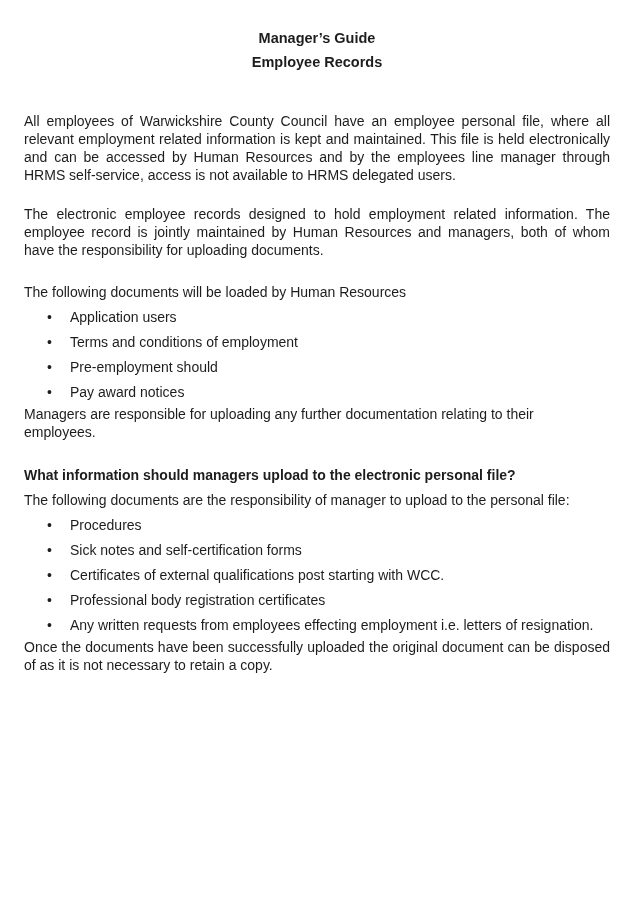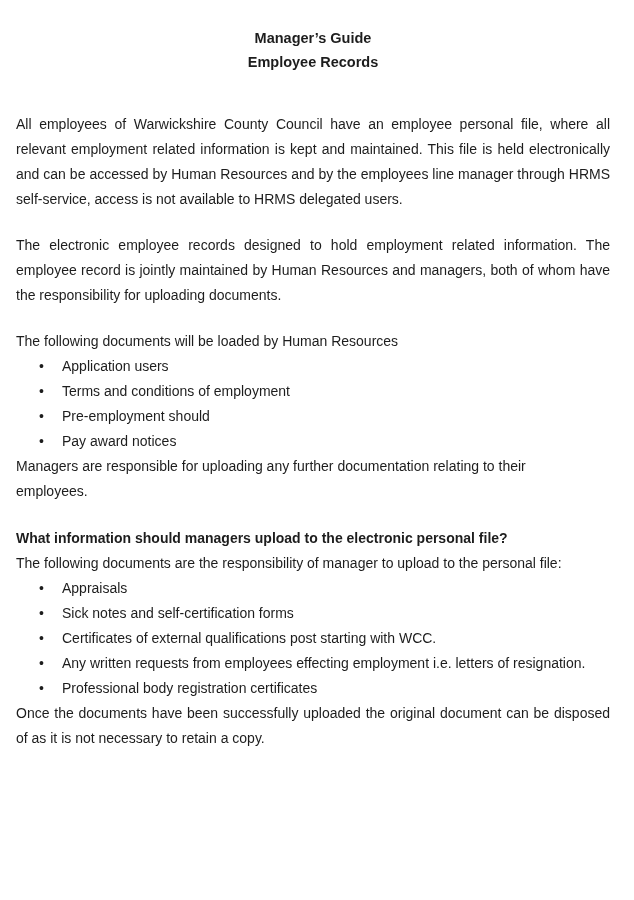--- a/index.html
+++ b/index.html
@@ -11,33 +11,33 @@
     width: 634px;
     height: 900px;
     overflow: hidden;
     font-family: "Liberation Sans", sans-serif;
     color: #1d1d1d;
   }
   .page {
     box-sizing: border-box;
     width: 634px;
     height: 900px;
-    padding: 26px 24px 0 16px;
+    padding: 26px 24px 0 24px;
     background: #ffffff;
   }
   .title-block {
     text-align: center;
     font-weight: bold;
     font-size: 14.5px;
     line-height: 24px;
     margin-bottom: 38px;
   }
   .para {
     font-size: 14px;
-    line-height: 25px;
+    line-height: 18px;
     margin: 0 0 21px 0;
   }
   .justified {
     text-align: justify;
   }
   .narrow {
     max-width: 545px;
   }
   .list-intro {
     font-size: 14px;
@@ -92,23 +92,23 @@
     <li>Terms and conditions of employment</li>
     <li>Pre-employment should</li>
     <li>Pay award notices</li>
   </ul>
 
   <p class="para narrow">Managers are responsible for uploading any further documentation relating to their employees.</p>
 
   <h2 class="section-heading">What information should managers upload to the electronic personal file?</h2>
   <p class="list-intro">The following documents are the responsibility of manager to upload to the personal file:</p>
   <ul class="doc-list gap-after-list-2">
-    <li>Appraisals</li>
+    <li>Procedures</li>
     <li>Sick notes and self-certification forms</li>
     <li>Certificates of external qualifications post starting with WCC.</li>
+    <li>Professional body registration certificates</li>
     <li>Any written requests from employees effecting employment i.e. letters of resignation.</li>
-    <li>Professional body registration certificates</li>
   </ul>
 
   <p class="para justified">Once the documents have been successfully uploaded the original document can be disposed of as it is not necessary to retain a copy.</p>
 
 
 </div>
 
 </body></html>

